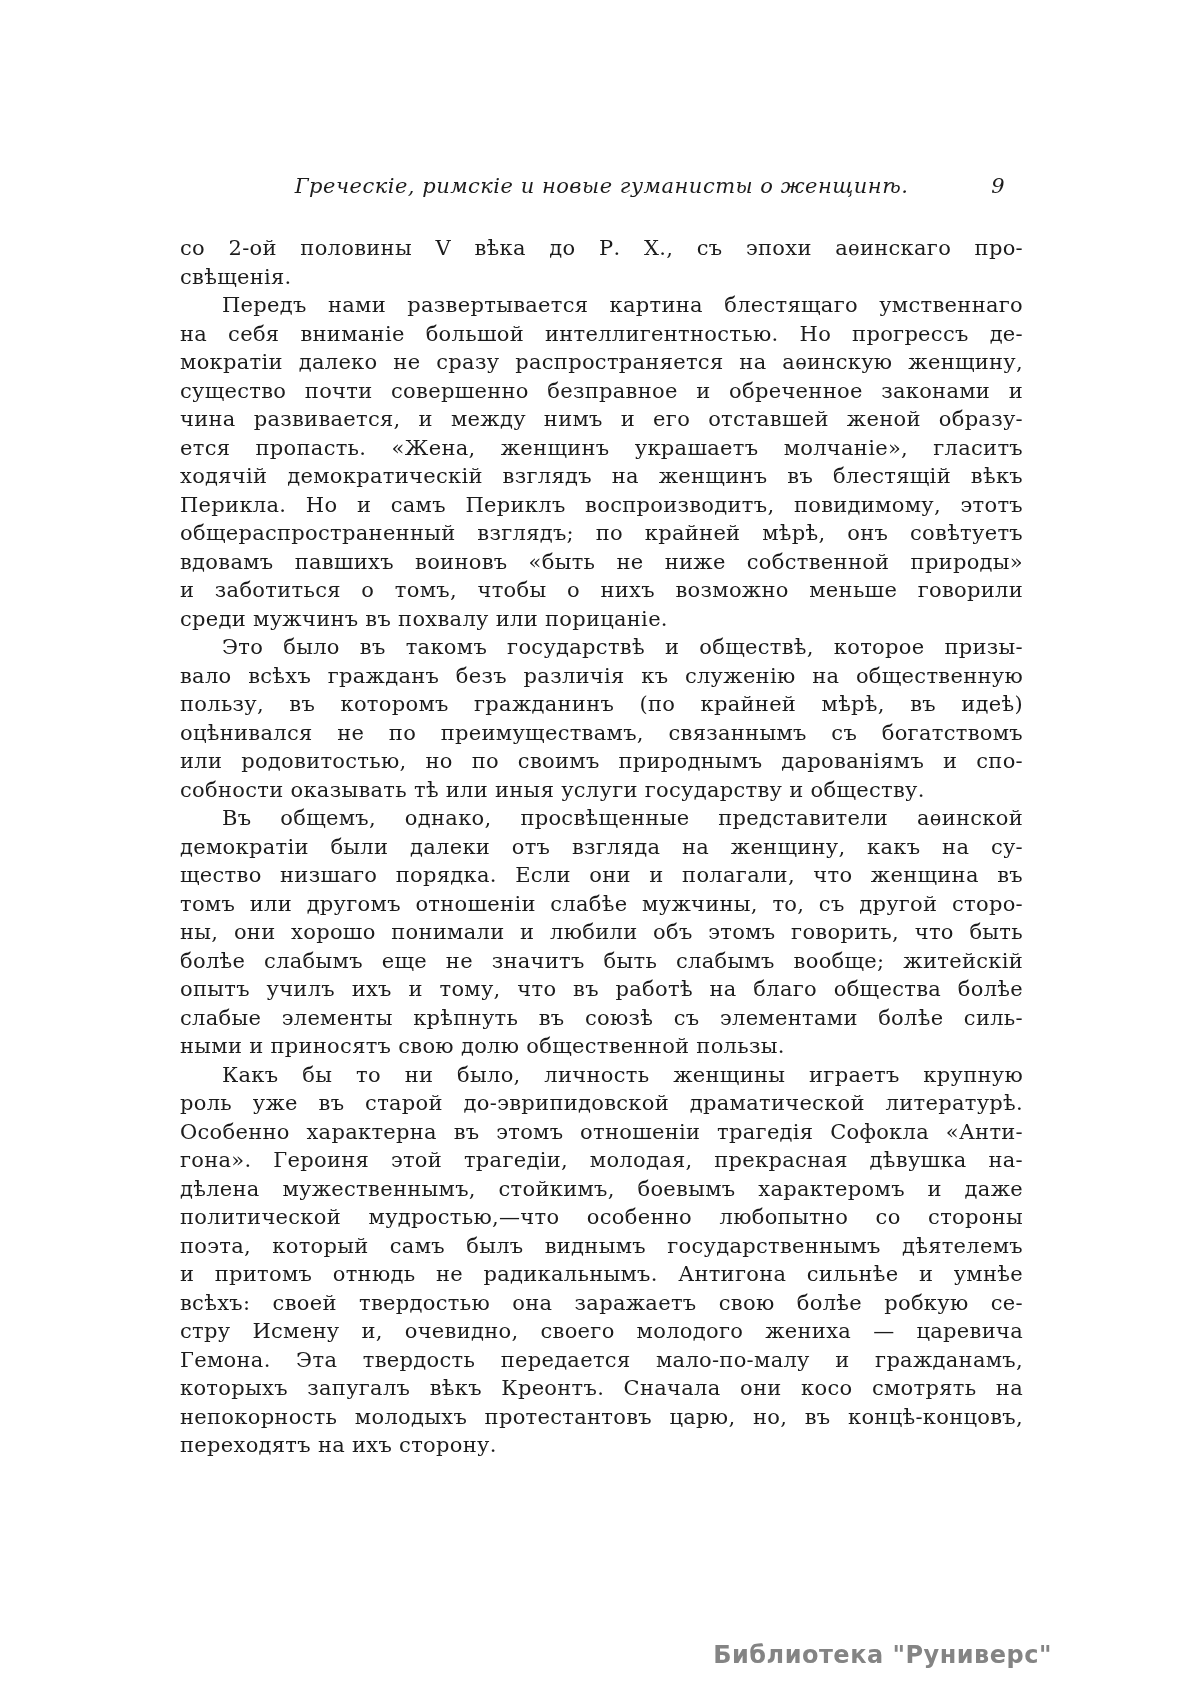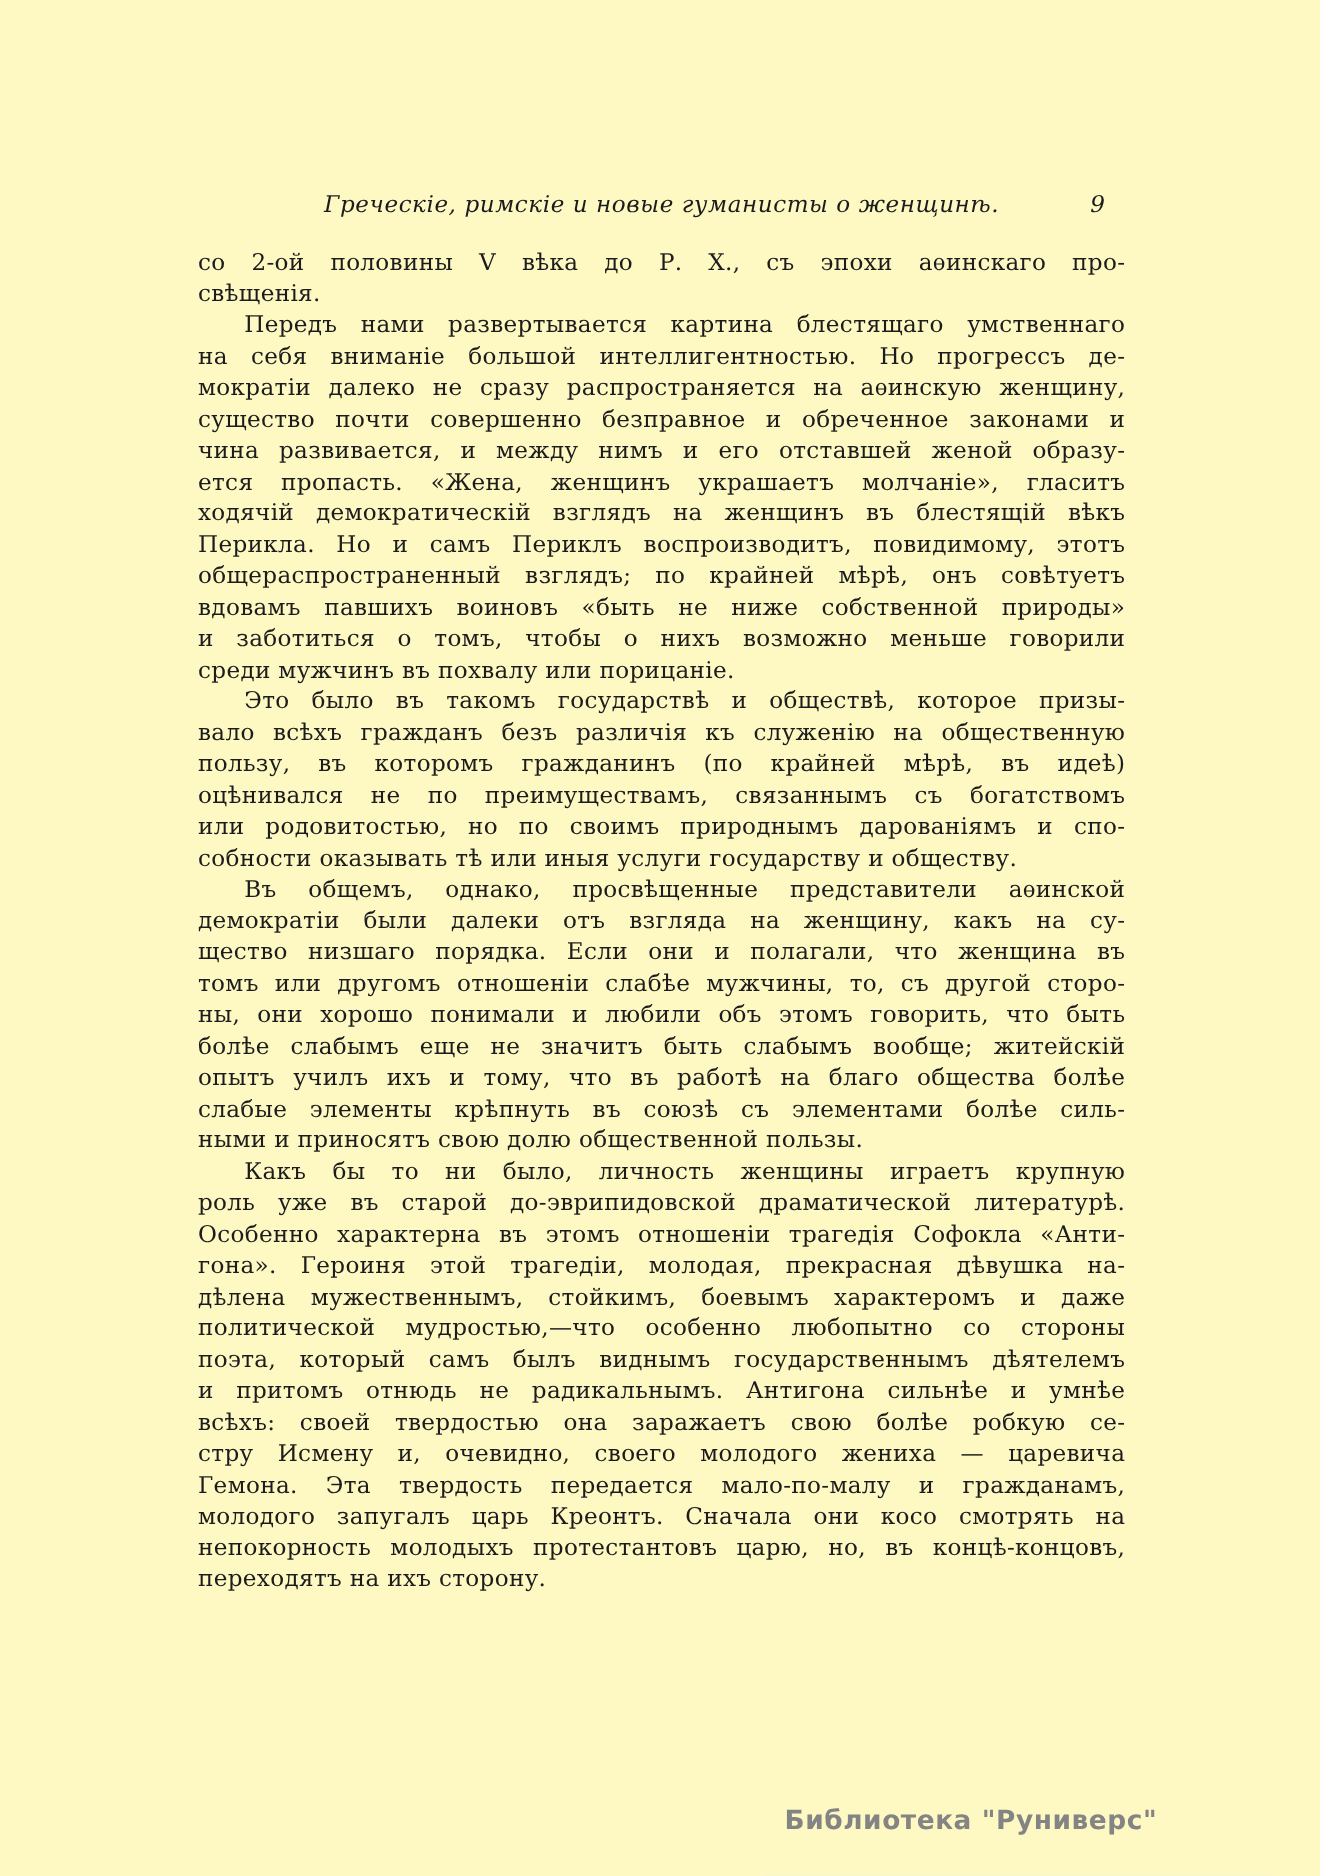--- a/index.html
+++ b/index.html
@@ -30,21 +30,21 @@
     text-align: center;
     letter-spacing: 0.5px;
   }
   .page-number {
     position: absolute;
     right: 18px;
     top: 0;
     font-style: italic;
   }
   .text-block {
-    margin-top: 24px;
+    margin-top: 34px;
     font-size: 21px;
     line-height: 28.5px;
     letter-spacing: 0.3px;
   }
   .paragraph { margin: 0; }
   .text-line {
     text-align: justify;
     text-align-last: justify;
     white-space: normal;
   }
@@ -60,21 +60,21 @@
     right: 148px;
     font-family: "DejaVu Sans", "Liberation Sans", sans-serif;
     font-weight: bold;
     font-size: 24px;
     letter-spacing: 0.5px;
   }
 </style>
 </head>
 <body>
 
-<div class="page" style="background: #fef9c3; color: rgb(28, 28, 28);">
+<div class="page" style="background: #ffffff; color: rgb(28, 28, 28);">
   <div class="content">
     <div class="header-row">
       <span>Греческіе, римскіе и новые гуманисты о женщинѣ.</span>
       <span class="page-number">9</span>
     </div>
     <div class="text-block">
         <div class="paragraph">
           <div class="text-line">со 2-ой половины V вѣка до Р. Х., съ эпохи аѳинскаго про-</div>
           <div class="text-line last">свѣщенія.</div>
         </div>
@@ -116,20 +116,20 @@
           <div class="text-line">роль уже въ старой до-эврипидовской драматической литературѣ.</div>
           <div class="text-line">Особенно характерна въ этомъ отношеніи трагедія Софокла «Анти-</div>
           <div class="text-line">гона». Героиня этой трагедіи, молодая, прекрасная дѣвушка на-</div>
           <div class="text-line">дѣлена мужественнымъ, стойкимъ, боевымъ характеромъ и даже</div>
           <div class="text-line">политической мудростью,—что особенно любопытно со стороны</div>
           <div class="text-line">поэта, который самъ былъ виднымъ государственнымъ дѣятелемъ</div>
           <div class="text-line">и притомъ отнюдь не радикальнымъ. Антигона сильнѣе и умнѣе</div>
           <div class="text-line">всѣхъ: своей твердостью она заражаетъ свою болѣе робкую се-</div>
           <div class="text-line">стру Исмену и, очевидно, своего молодого жениха — царевича</div>
           <div class="text-line">Гемона. Эта твердость передается мало-по-малу и гражданамъ,</div>
-          <div class="text-line">молодого запугалъ царь Креонтъ. Сначала они косо смотрять на</div>
+          <div class="text-line">которыхъ запугалъ вѣкъ Креонтъ. Сначала они косо смотрять на</div>
           <div class="text-line">непокорность молодыхъ протестантовъ царю, но, въ концѣ-концовъ,</div>
           <div class="text-line last">переходятъ на ихъ сторону.</div>
         </div>
       </div>
   </div>
   <div class="watermark" style="color: rgb(132, 132, 132);">Библиотека "Руниверс"</div>
 </div>
 
 </body></html>

